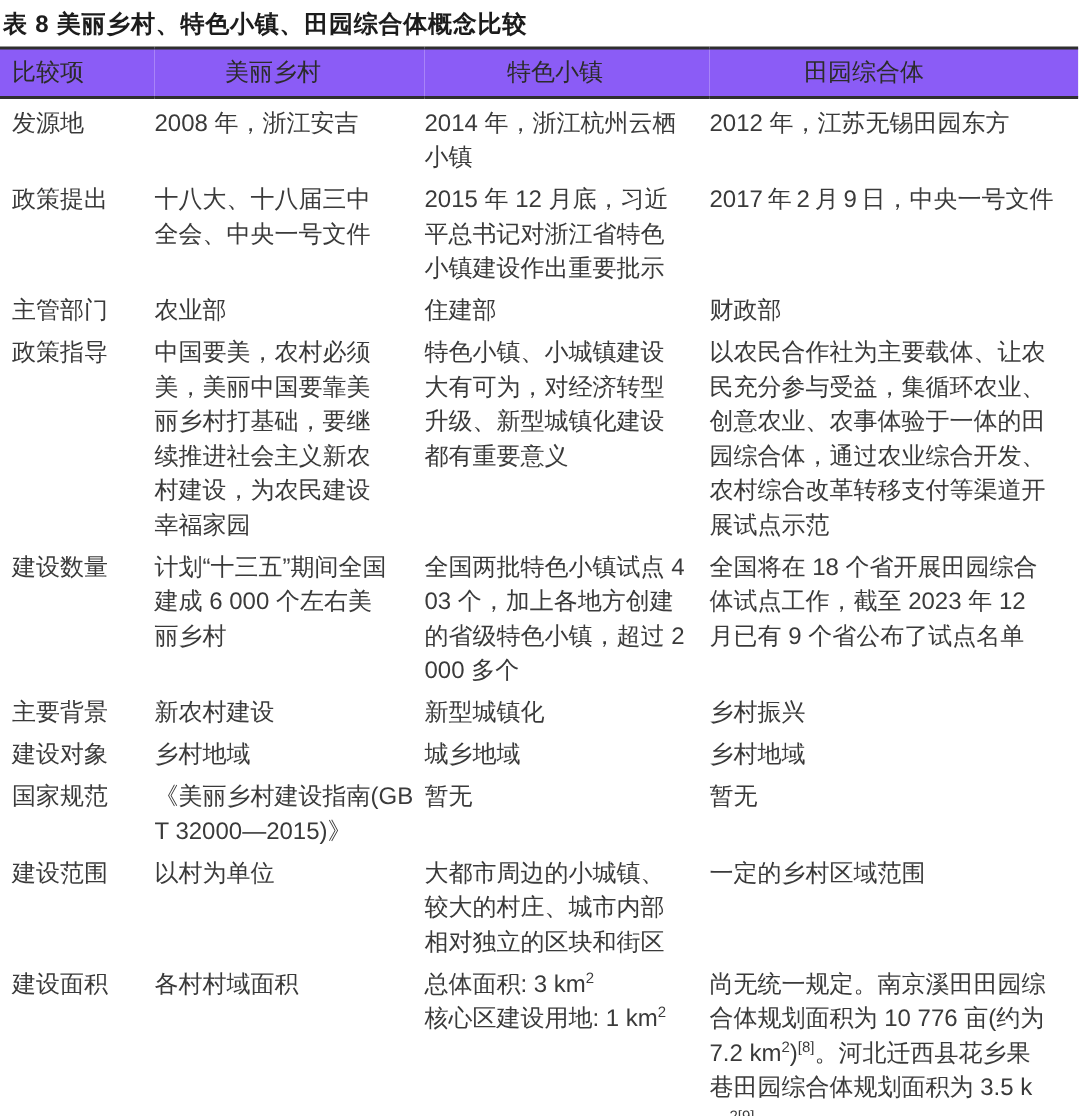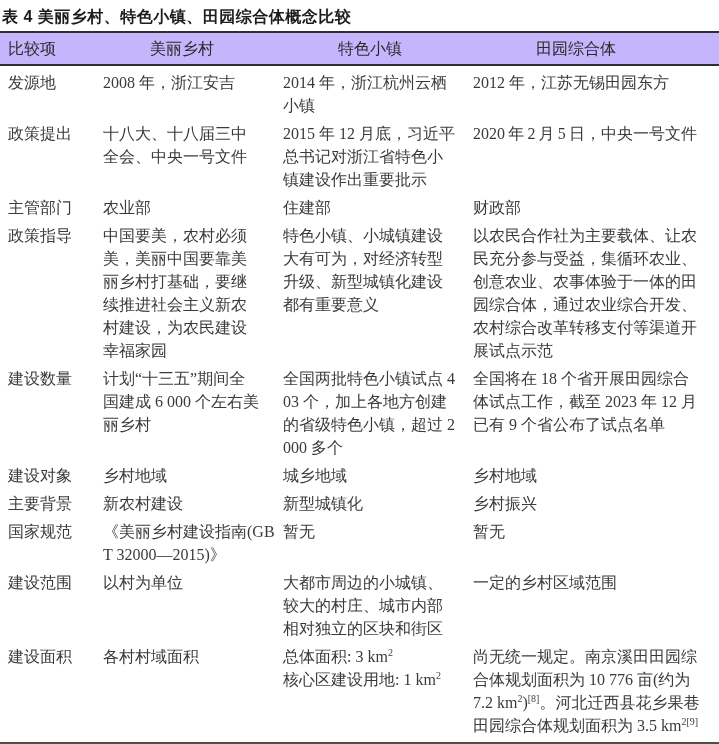--- a/index.html
+++ b/index.html
@@ -28,59 +28,58 @@
     border-top: 2.5px solid #2f2f2f;
     border-bottom: 2px solid #4f4f4f;
     font-size: 16px;
     line-height: 23px;
   }
   col.c0 { width: 103px; }
   col.c1 { width: 180px; }
   col.c2 { width: 190px; }
   col.c3 { width: 246px; }
   thead th {
-    background: #c4b5fd;
+    background: #8b5cf6;
     height: 31px;
     font-weight: normal;
     color: #2b2b2b;
     border-bottom: 2px solid #2f2f2f;
     text-align: center;
     padding: 0;
     vertical-align: middle;
   }
   thead th:nth-child(1) { text-align: left; padding-left: 8px; }
   thead th:nth-child(2) { padding-right: 22px; }
   thead th:nth-child(3) { padding-right: 16px; }
   thead th:nth-child(4) { padding-right: 40px; }
   tbody td {
     vertical-align: top;
     padding: 0 0 5px 0;
     text-align: left;
     word-break: break-all;
-    font-family: Liberation Serif, serif;
   }
   tbody tr:first-child td { padding-top: 5px; }
   tbody td:nth-child(1) { padding-left: 8px; }
   tbody td:nth-child(2) { padding-right: 22px; }
   tbody td:nth-child(3) { padding-right: 16px; }
   tbody td:nth-child(4) { padding-right: 18px; }
   tbody td.gbt { padding-right: 6px; }
   td.nw { white-space: nowrap; word-break: keep-all; }
   sup {
     font-size: 10px;
     line-height: 0;
     vertical-align: 6px;
     letter-spacing: 0;
   }
 </style>
 </head>
 <body>
 
 <div class="page">
-  <div class="title">表 4 美丽乡村、特色小镇、田园综合体概念比较</div>
+  <div class="title">表 8 美丽乡村、特色小镇、田园综合体概念比较</div>
 
   <table class="cmp">
     <colgroup>
       <col class="c0">
         <col class="c1">
         <col class="c2">
         <col class="c3">
     </colgroup>
     <thead>
       <tr>
@@ -94,51 +93,51 @@
       <tr>
         <td>发源地</td>
         <td>2008 年，浙江安吉</td>
         <td>2014 年，浙江杭州云栖小镇</td>
         <td>2012 年，江苏无锡田园东方</td>
       </tr>
       <tr>
         <td>政策提出</td>
         <td>十八大、十八届三中全会、中央一号文件</td>
         <td>2015 年 12 月底，习近平总书记对浙江省特色小镇建设作出重要批示</td>
-        <td class="nw">2020 年 2 月 5 日，中央一号文件</td>
+        <td class="nw">2017 年 2 月 9 日，中央一号文件</td>
       </tr>
       <tr>
         <td>主管部门</td>
         <td>农业部</td>
         <td>住建部</td>
         <td>财政部</td>
       </tr>
       <tr>
         <td>政策指导</td>
         <td>中国要美，农村必须美，美丽中国要靠美丽乡村打基础，要继续推进社会主义新农村建设，为农民建设幸福家园</td>
         <td>特色小镇、小城镇建设大有可为，对经济转型升级、新型城镇化建设都有重要意义</td>
         <td>以农民合作社为主要载体、让农民充分参与受益，集循环农业、创意农业、农事体验于一体的田园综合体，通过农业综合开发、农村综合改革转移支付等渠道开展试点示范</td>
       </tr>
       <tr>
         <td>建设数量</td>
         <td>计划“十三五”期间全国建成 6 000 个左右美丽乡村</td>
         <td>全国两批特色小镇试点 403 个，加上各地方创建的省级特色小镇，超过 2 000 多个</td>
         <td>全国将在 18 个省开展田园综合体试点工作，截至 2023 年 12 月已有 9 个省公布了试点名单</td>
       </tr>
       <tr>
+        <td>主要背景</td>
+        <td>新农村建设</td>
+        <td>新型城镇化</td>
+        <td>乡村振兴</td>
+      </tr>
+      <tr>
         <td>建设对象</td>
         <td>乡村地域</td>
         <td>城乡地域</td>
         <td>乡村地域</td>
-      </tr>
-      <tr>
-        <td>主要背景</td>
-        <td>新农村建设</td>
-        <td>新型城镇化</td>
-        <td>乡村振兴</td>
       </tr>
       <tr>
         <td>国家规范</td>
         <td class="gbt">《美丽乡村建设指南(GBT 32000—2015)》</td>
         <td>暂无</td>
         <td>暂无</td>
       </tr>
       <tr>
         <td>建设范围</td>
         <td>以村为单位</td>

